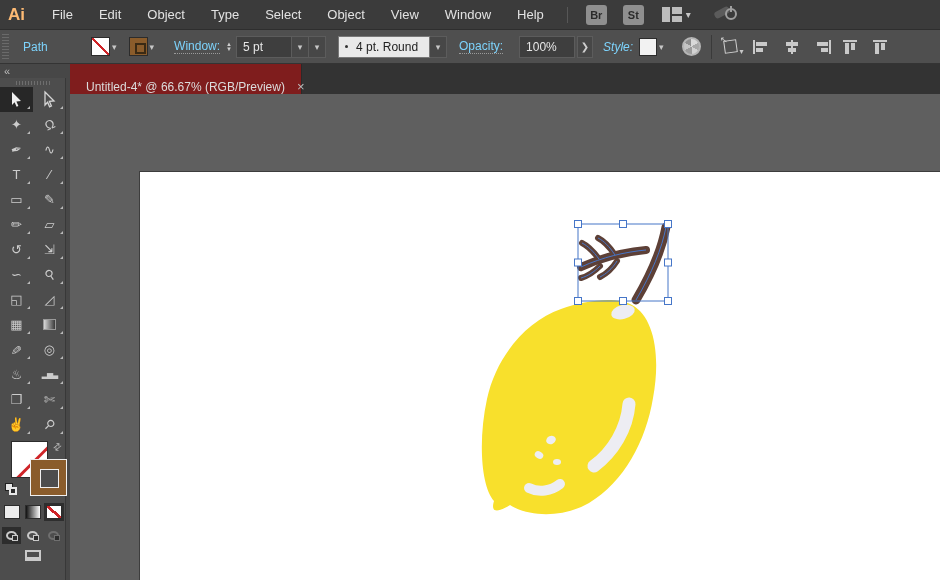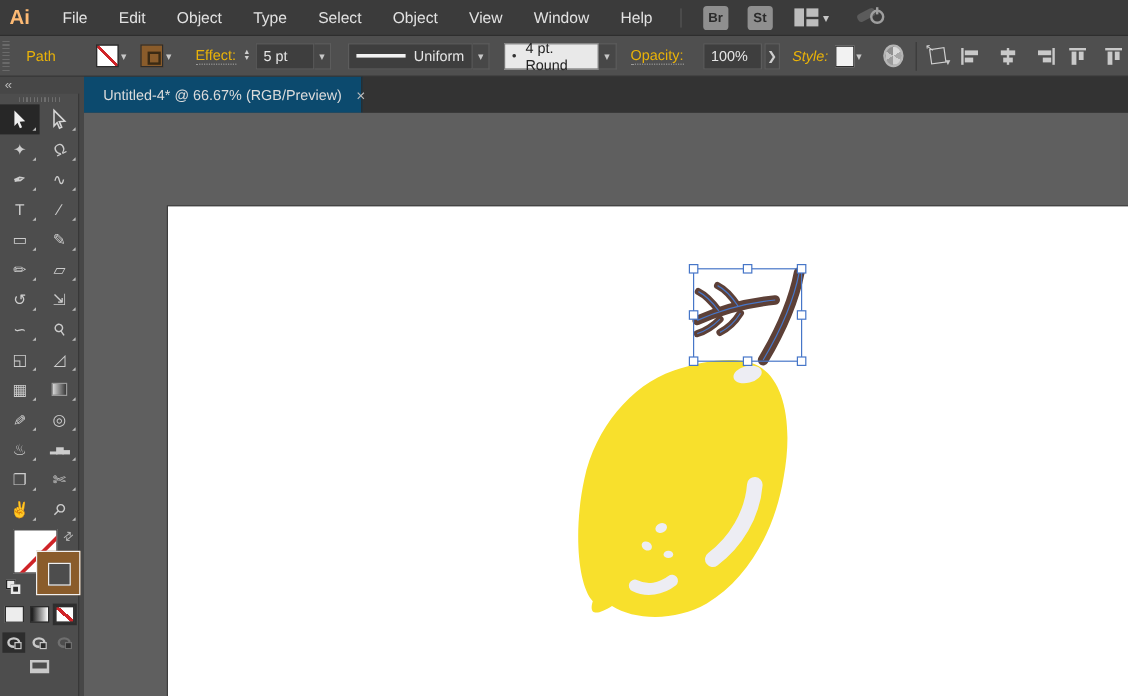--- a/index.html
+++ b/index.html
@@ -27,21 +27,21 @@
   #touch-icon .power { position:absolute; right:0; top:2px; width:12px; height:12px;
                        border:2px solid #9f9f9f; border-radius:50%; }
   #touch-icon .power::after { content:""; position:absolute; left:3px; top:-4px; width:2px; height:6px;
                               background:#9f9f9f; }
 
   
   #controlbar { position:absolute; left:0; top:30px; width:940px; height:34px; background:#4f4f4f;
                 display:flex; align-items:center; border-bottom:1px solid #343434; overflow:hidden; }
   #cb-grip { width:7px; height:26px; margin:0 6px 0 2px;
              background:repeating-linear-gradient(#6a6a6a 0 1px, transparent 1px 3px); }
-  .cb-label { color:#eab308; font-size:12px; }
+  .cb-label { color:#7dd3fc; font-size:12px; }
   .cb-link { border-bottom:1px dotted #9a9a9a; }
   .swatch-btn { display:flex; align-items:center; margin-left:8px; }
   .swatch { width:19px; height:19px; border:1px solid #2c2c2c; }
   #fill-swatch { background:linear-gradient(to top right,#fff 45%,#cf2428 45%,#cf2428 55%,#fff 55%); }
   #stroke-swatch { background:#8a5c2b; position:relative; }
   #stroke-swatch::after { content:""; position:absolute; left:5px; top:5px; width:7px; height:7px;
                           border:2px solid #46air2d14; border:2px solid #3a2a14; background:transparent; }
   .swatch-chev { color:#c7c7c7; font-size:9px; margin:0 4px 0 2px; }
   #stepper { display:flex; flex-direction:column; margin:0 4px 0 6px; color:#cfcfcf; }
   #stepper span { font-size:6px; line-height:5px; }
@@ -114,22 +114,22 @@
   .mode-btn.pressed { background:#2d2d2d; }
   .mode-circle { width:11px; height:9px; border:2px solid #c9c9c9; border-radius:50%; position:relative; }
   .mode-btn.dim .mode-circle { border-color:#6f6f6f; }
   .mode-circle::after { content:""; position:absolute; right:-3px; bottom:-3px; width:4px; height:4px;
                         background:inherit; border:1px solid #c9c9c9; background:#2d2d2d; }
   .mode-btn.dim .mode-circle::after { border-color:#6f6f6f; }
   #screen-mode { margin:6px auto 0; width:16px; height:11px; border:2px solid #c9c9c9; border-bottom-width:4px; }
 
   
   #tabstrip { position:absolute; left:70px; top:64px; right:0; height:30px; background:#333333; }
-  #doc-tab { position:absolute; left:0; top:0; width:232px; height:30px; background:#0c4a6e;
-             display:flex; align-items:center; padding:0 10px 0 16px; border-right:1px solid #2a2a2a; }
+  #doc-tab { position:absolute; left:0; top:0; width:232px; height:30px; background:#7f1d1d;
+             display:flex; align-items:flex-end; padding:0 10px 0 16px; border-right:1px solid #2a2a2a; }
   #doc-tab .title { color:#dcdcdc; font-size:12px; white-space:nowrap; }
   #doc-tab .close { color:#bdbdbd; font-size:13px; margin-left:12px; }
 
   #canvas { position:absolute; left:70px; top:94px; right:0; bottom:0; background:#5f5f5f; overflow:hidden; }
   #artboard { position:absolute; left:70px; top:78px; width:810px; height:420px; background:#ffffff;
               box-shadow:0 0 0 1px rgba(0,0,0,.35); }
   #art-svg { position:absolute; left:0; top:0; }
 </style>
 </head>
 <body>
@@ -168,32 +168,28 @@
 
   <div class="swatch-btn">
     <div class="swatch" id="fill-swatch"></div>
     <span class="swatch-chev">▾</span>
   </div>
   <div class="swatch-btn">
     <div class="swatch" id="stroke-swatch"></div>
     <span class="swatch-chev">▾</span>
   </div>
 
-  <span class="cb-label cb-link" style="margin-left:16px;">Effect:</span>
+  <span class="cb-label cb-link" style="margin-left:16px;">Window:</span>
   <div id="stepper">
     <span>▲</span>
     <span>▼</span>
   </div>
   <div class="dd-field" style="width:56px;">5 pt</div>
   <div class="dd-chev">▾</div>
 
-  <div class="dd-field" style="width:104px; margin-left:14px;">
-    <div id="profile-line"></div>
-    <span>Uniform</span>
-  </div>
   <div class="dd-chev">▾</div>
 
   <div class="dd-field" id="brush-field" style="width:92px; margin-left:12px;">
     <div id="brush-dot"></div>
     <span>4 pt. Round</span>
   </div>
   <div class="dd-chev">▾</div>
 
   <span class="cb-label cb-link" style="margin-left:12px;">Opacity:</span>
   <div class="dd-field" style="width:56px; margin-left:16px;">100%</div>

